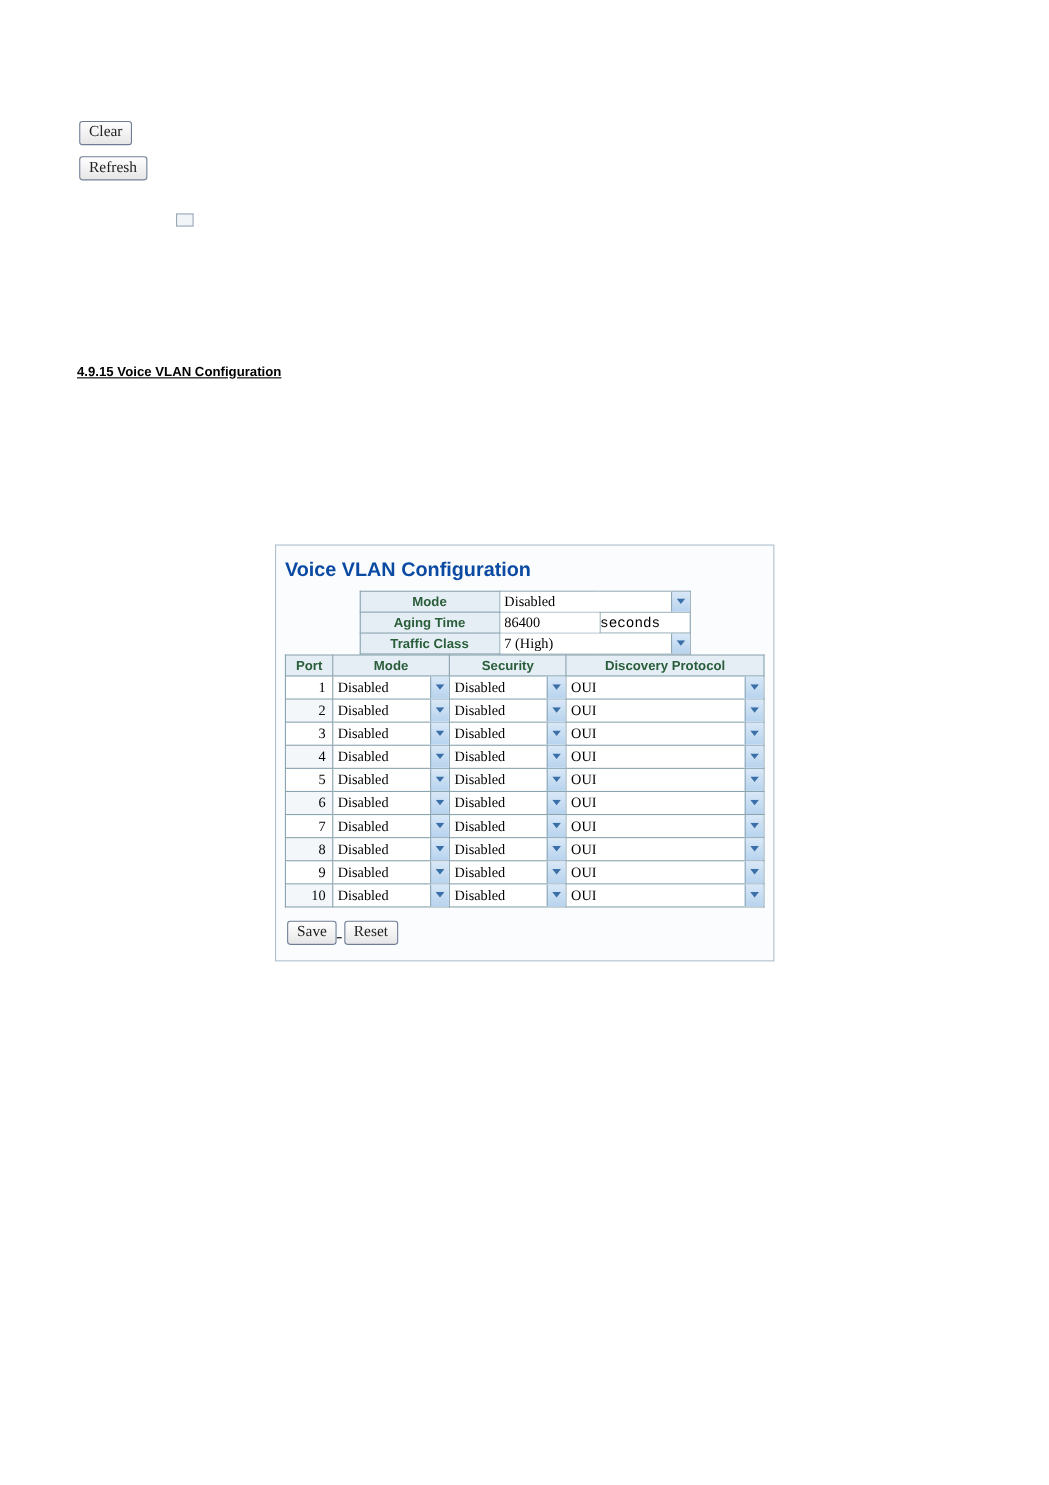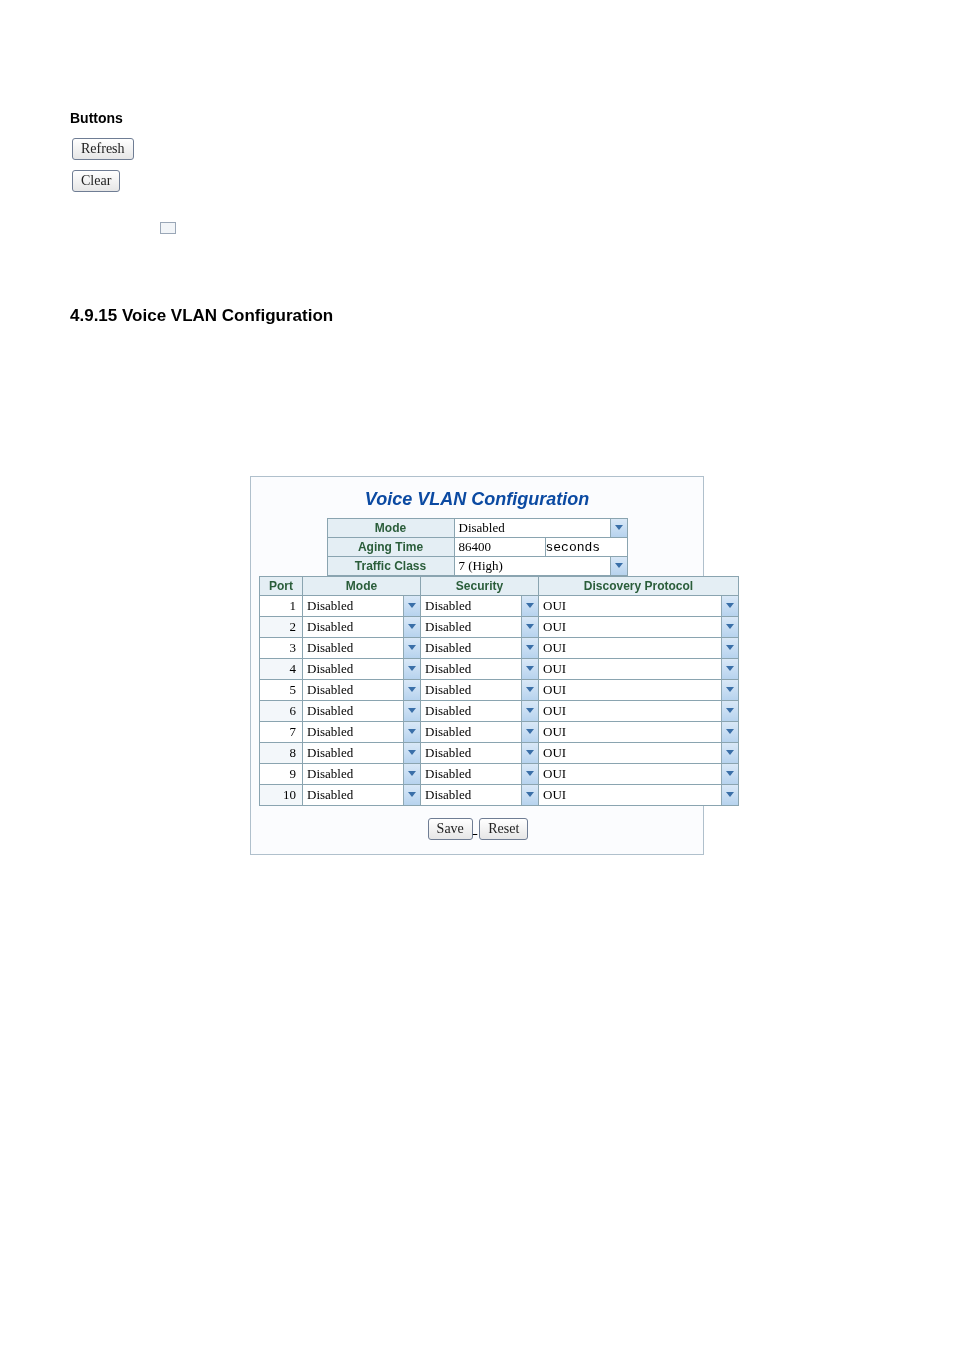--- a/index.html
+++ b/index.html
@@ -39,40 +39,39 @@
     width: 14px;
     height: 10px;
     border: 1px solid #9aa7b7;
     background: #f2f5f8;
     margin-left: 90px;
     margin-top: 20px;
   }
 
   .section-heading {
     font-weight: bold;
-    font-size: 17px;
-    margin-top: 68px;
+    font-size: 12px;
+    margin-top: 120px;
     margin-bottom: 150px;
+    text-decoration: underline;
   }
 
   .config-panel {
     width: 454px;
     margin: 0 auto;
     border: 1px solid #b0c0cc;
     background: #fbfcfe;
     padding: 8px 8px 14px 8px;
     box-sizing: border-box;
   }
   .panel-title {
     color: #0b4aa2;
     font-weight: bold;
     font-size: 18px;
-    text-align: center;
     padding: 4px 0 8px 0;
-    font-style: italic;
   }
 
   table.cfg {
     border-collapse: collapse;
     margin: 0 auto;
   }
   table.cfg td {
     border: 1px solid #8aa4b0;
     padding: 0;
     font-size: 13px;
@@ -119,21 +118,21 @@
   .unit-cell {
     font-family: Liberation Mono, monospace;
     font-size: 13px;
     padding: 2px 6px;
     background: #fff;
   }
 
   table.ports {
     border-collapse: collapse;
     margin: 0 auto;
-    width: 480px;
+    width: 436px;
   }
   table.ports th {
     background: #e4eef4;
     color: #2a5d3a;
     font-weight: bold;
     font-size: 12px;
     text-align: center;
     border: 1px solid #8aa4b0;
     padding: 2px 6px;
   }
@@ -156,45 +155,44 @@
     align-items: stretch;
   }
   .cell-select .txt {
     flex: 1;
     padding: 2px 4px;
     font-family: "Times New Roman", Times, serif;
     font-size: 13px;
   }
 
   .buttons-center {
-    text-align: center;
+    text-align: left;
     margin-top: 12px;
     text-decoration: underline;
   }
 
   .figure-caption {
     font-weight: bold;
     font-size: 13px;
     text-align: left;
     margin: 28px 0 0 0;
     padding-left: 240px;
     box-sizing: border-box;
   }
 </style>
 </head>
 <body>
 
 <div class="page">
 
-  <div class="buttons-label">Buttons</div>
+  <div class="btn-row">
+    <span class="btn">Clear</span>
+  </div>
   <div class="btn-row">
     <span class="btn">Refresh</span>
-  </div>
-  <div class="btn-row">
-    <span class="btn">Clear</span>
   </div>
 
   <span class="small-box"></span>
 
   <div class="section-heading">4.9.15 Voice VLAN Configuration</div>
 
   <div class="config-panel">
     <div class="panel-title">Voice VLAN Configuration</div>
 
     <table class="cfg">

